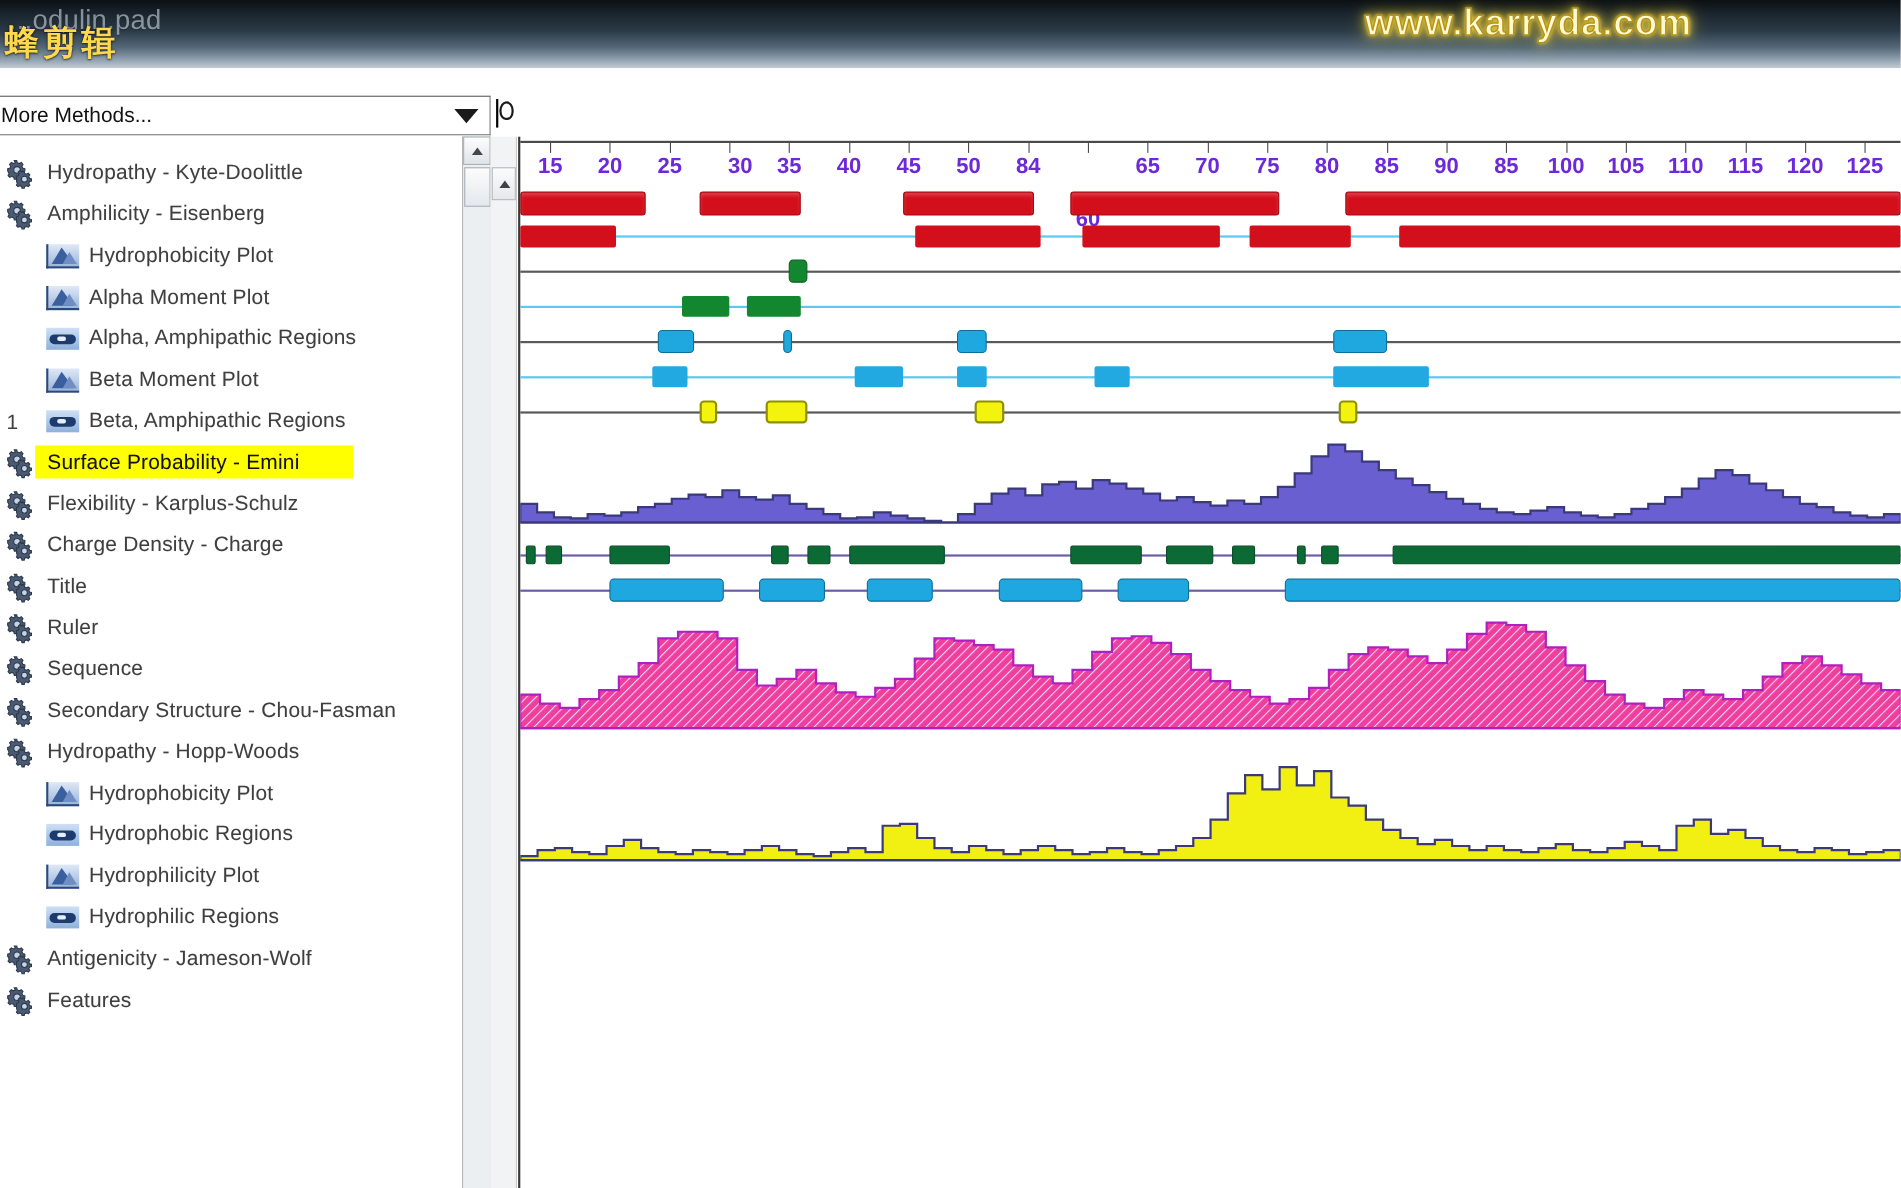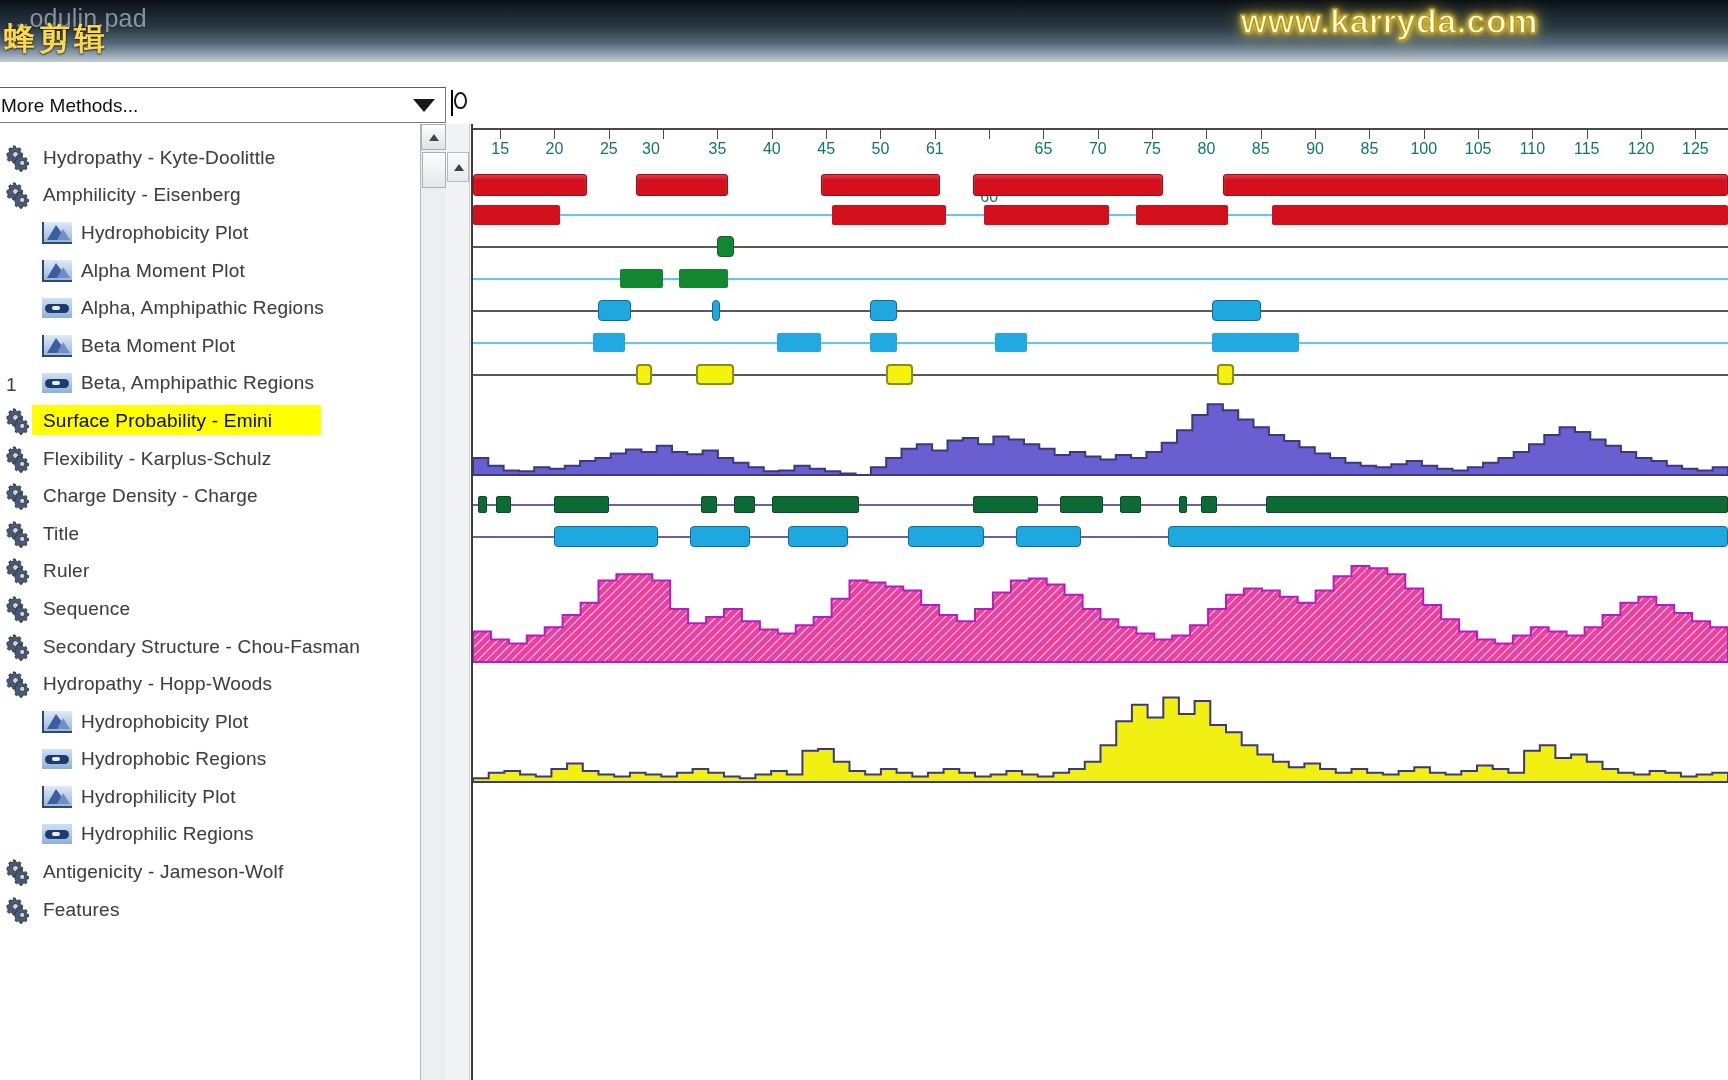--- a/index.html
+++ b/index.html
@@ -224,23 +224,24 @@
   
   .ruler {
     position: absolute; left: 0; top: 4px; width: 100%; height: 34px;
     border-top: 2px solid #4a4a4a;
   }
   .ruler .tick {
     position: absolute; top: 0; width: 1px; height: 9px; background: #4a4a4a;
   }
   .ruler .tlab {
     position: absolute; top: 10px;
-    font-size: 16px; color: #0f766e;
+    font-size: 20px; color: #6d28d9;
     transform: translateX(-50%);
     white-space: nowrap;
+    font-weight: bold;
   }
 
   
   .track { position: absolute; left: 0; width: 100%; }
   .track .baseline {
     position: absolute; left: 0; width: 100%; height: 2px; top: 50%;
     margin-top: -1px;
   }
   .track .baseline.dark { background: #5a5a5a; }
   .track .baseline.cyan { background: #5fc8ee; }
@@ -524,31 +525,31 @@
     <div class="chart-vline"></div>
     <div class="plot-area">
       <div class="ruler" id="ruler">
           <div class="tick" style="left: 27.1645px;"></div>
           <div class="tlab" style="left: 27.1645px;">15</div>
           <div class="tick" style="left: 81.4935px;"></div>
           <div class="tlab" style="left: 81.4935px;">20</div>
           <div class="tick" style="left: 135.823px;"></div>
           <div class="tlab" style="left: 135.823px;">25</div>
           <div class="tick" style="left: 190.152px;"></div>
-          <div class="tlab" style="left: 178px;">30</div>
+          <div class="tlab" style="left: 200px;">30</div>
           <div class="tick" style="left: 244.481px;"></div>
           <div class="tlab" style="left: 244.481px;">35</div>
           <div class="tick" style="left: 298.81px;"></div>
           <div class="tlab" style="left: 298.81px;">40</div>
           <div class="tick" style="left: 353.139px;"></div>
           <div class="tlab" style="left: 353.139px;">45</div>
           <div class="tick" style="left: 407.468px;"></div>
           <div class="tlab" style="left: 407.468px;">50</div>
           <div class="tick" style="left: 461.797px;"></div>
-          <div class="tlab" style="left: 461.797px;">61</div>
+          <div class="tlab" style="left: 461.797px;">84</div>
           <div class="tick" style="left: 516.126px;"></div>
           <div class="tlab" style="left: 516.126px; margin-top: 48px;">60</div>
           <div class="tick" style="left: 570.455px;"></div>
           <div class="tlab" style="left: 570.455px;">65</div>
           <div class="tick" style="left: 624.784px;"></div>
           <div class="tlab" style="left: 624.784px;">70</div>
           <div class="tick" style="left: 679.113px;"></div>
           <div class="tlab" style="left: 679.113px;">75</div>
           <div class="tick" style="left: 733.442px;"></div>
           <div class="tlab" style="left: 733.442px;">80</div>

